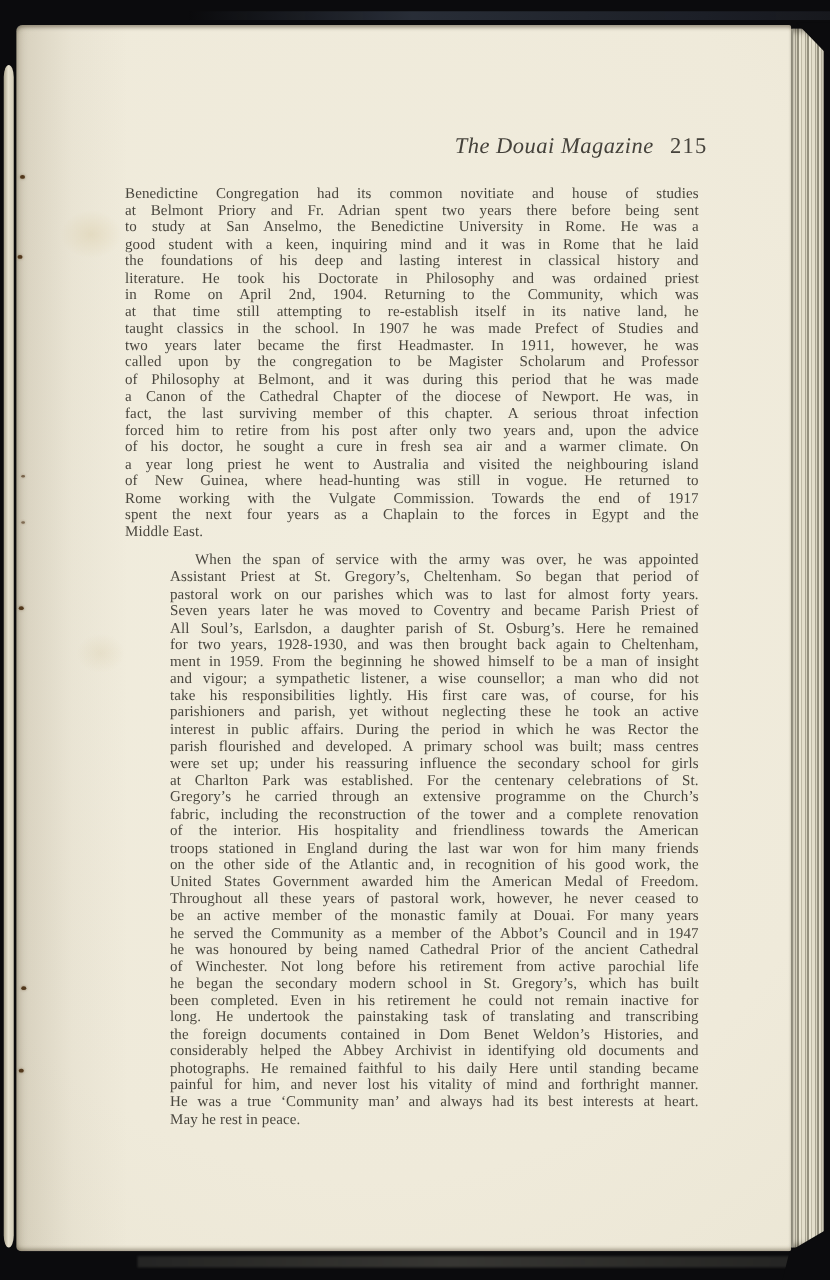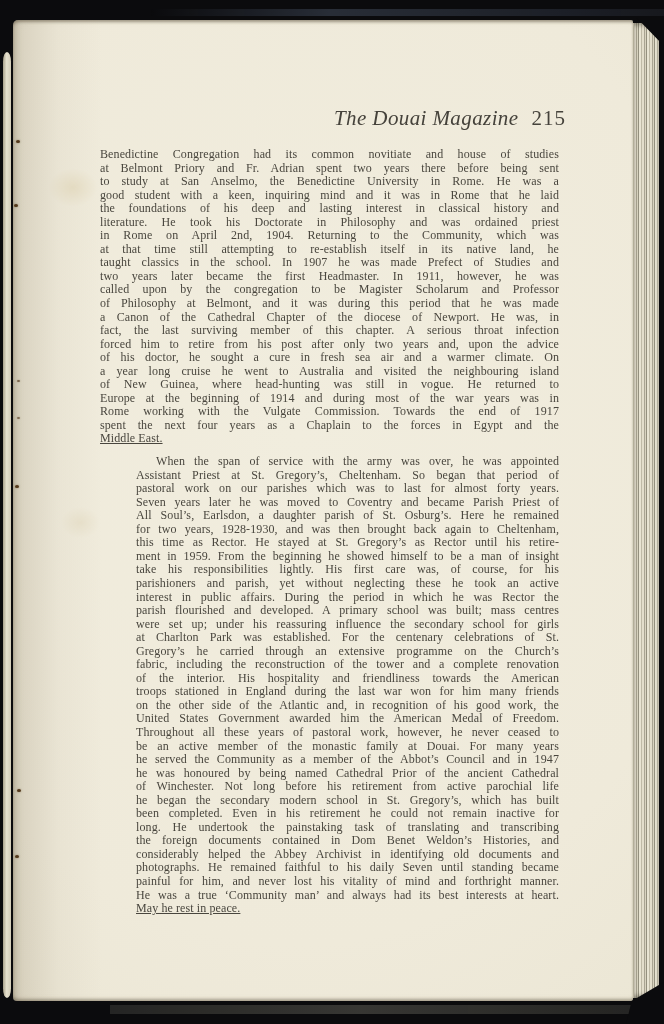--- a/index.html
+++ b/index.html
@@ -32,36 +32,36 @@
       linear-gradient(90deg,rgba(115,100,70,.20),rgba(115,100,70,.05) 45px,rgba(115,100,70,0) 90px),
       radial-gradient(125% 95% at 46% 42%,#f1edde 0%,#efeada 55%,#eae5d3 84%,#e2dcc7 100%);
     border-radius:5px 2px 2px 4px;
     box-shadow:
       inset 0 3px 3px -1px rgba(75,65,45,.45),
       inset 0 -3px 3px -1px rgba(75,65,45,.38),
       inset 4px 0 8px -3px rgba(95,85,60,.40);
   }
   .running-head{
     position:absolute;left:87px;top:86px;width:466px;
-    text-align:right;color:#45423b;font-size:21px;letter-spacing:.4px;
+    text-align:right;color:#45423b;font-size:18px;letter-spacing:.4px;
     white-space:nowrap;
   }
   .running-head .jtitle{font-style:italic;}
   .running-head .pnum{font-style:normal;margin-left:13px;letter-spacing:1px;}
   .body-text{
     position:absolute;left:87px;top:128px;width:459px;
     color:#49463e;font-size:12px;letter-spacing:.1px;
   }
   .para{margin:0;}
   .para + .para{margin-top:9px;margin-left:36px;}
   .line{
     line-height:13.55px;
     text-align:justify;text-align-last:justify;
   }
-  .line.last{text-align-last:left;text-decoration:underline;}
+  .line.last{text-align-last:left;}
   .line.indent{text-indent:20px;}
   
   .stitch{
     position:absolute;width:4px;height:3px;border-radius:50%;
     background:#52381c;box-shadow:0 0 2px rgba(82,56,28,.55);
   }
   .stitch.s1{left:3px;top:120px;}
   .stitch.s2{left:1px;top:184px;}
   .stitch.s3{left:4px;top:360px;width:3px;height:2px;opacity:.7;}
   .stitch.s4{left:4px;top:397px;width:3px;height:2px;opacity:.65;}
@@ -115,36 +115,35 @@
           <div class="line">in Rome on April 2nd, 1904.  Returning to the Community, which was</div>
           <div class="line">at that time still attempting to re-establish itself in its native land, he</div>
           <div class="line">taught classics in the school.  In 1907 he was made Prefect of Studies and</div>
           <div class="line">two years later became the first Headmaster.  In 1911, however, he was</div>
           <div class="line">called upon by the congregation to be Magister Scholarum and Professor</div>
           <div class="line">of Philosophy at Belmont, and it was during this period that he was made</div>
           <div class="line">a Canon of the Cathedral Chapter of the diocese of Newport.  He was, in</div>
           <div class="line">fact, the last surviving member of this chapter.  A serious throat infection</div>
           <div class="line">forced him to retire from his post after only two years and, upon the advice</div>
           <div class="line">of his doctor, he sought a cure in fresh sea air and a warmer climate.  On</div>
-          <div class="line">a year long cruise he went to Australia and visited the neighbouring island</div>
+          <div class="line">a year long priest he went to Australia and visited the neighbouring island</div>
           <div class="line">of New Guinea, where head-hunting was still in vogue.  He returned to</div>
-          <div class="line">Europe at the beginning of 1914 and during most of the war years was in</div>
           <div class="line">Rome working with the Vulgate Commission.  Towards the end of 1917</div>
           <div class="line">spent the next four years as a Chaplain to the forces in Egypt and the</div>
           <div class="line last">Middle East.</div>
         </div>
         <div class="para">
           <div class="line indent">When the span of service with the army was over, he was appointed</div>
           <div class="line">Assistant Priest at St. Gregory’s, Cheltenham.  So began that period of</div>
           <div class="line">pastoral work on our parishes which was to last for almost forty years.</div>
           <div class="line">Seven years later he was moved to Coventry and became Parish Priest of</div>
           <div class="line">All Soul’s, Earlsdon, a daughter parish of St. Osburg’s.  Here he remained</div>
           <div class="line">for two years, 1928-1930, and was then brought back again to Cheltenham,</div>
-          <div class="line">this time as Rector.  He stayed at St. Gregory’s as Rector until his retire-</div>
           <div class="line">ment in 1959.  From the beginning he showed himself to be a man of insight</div>
+          <div class="line">and vigour; a sympathetic listener, a wise counsellor; a man who did not</div>
           <div class="line">take his responsibilities lightly.  His first care was, of course, for his</div>
           <div class="line">parishioners and parish, yet without neglecting these he took an active</div>
           <div class="line">interest in public affairs.  During the period in which he was Rector the</div>
           <div class="line">parish flourished and developed.  A primary school was built; mass centres</div>
           <div class="line">were set up; under his reassuring influence the secondary school for girls</div>
           <div class="line">at Charlton Park was established.  For the centenary celebrations of St.</div>
           <div class="line">Gregory’s he carried through an extensive programme on the Church’s</div>
           <div class="line">fabric, including the reconstruction of the tower and a complete renovation</div>
           <div class="line">of the interior.  His hospitality and friendliness towards the American</div>
           <div class="line">troops stationed in England during the last war won for him many friends</div>
@@ -153,21 +152,21 @@
           <div class="line">Throughout all these years of pastoral work, however, he never ceased to</div>
           <div class="line">be an active member of the monastic family at Douai.  For many years</div>
           <div class="line">he served the Community as a member of the Abbot’s Council and in 1947</div>
           <div class="line">he was honoured by being named Cathedral Prior of the ancient Cathedral</div>
           <div class="line">of Winchester.  Not long before his retirement from active parochial life</div>
           <div class="line">he began the secondary modern school in St. Gregory’s, which has built</div>
           <div class="line">been completed.  Even in his retirement he could not remain inactive for</div>
           <div class="line">long.  He undertook the painstaking task of translating and transcribing</div>
           <div class="line">the foreign documents contained in Dom Benet Weldon’s Histories, and</div>
           <div class="line">considerably helped the Abbey Archivist in identifying old documents and</div>
-          <div class="line">photographs.  He remained faithful to his daily Seven until standing became</div>
+          <div class="line">photographs.  He remained faithful to his daily Here until standing became</div>
           <div class="line">painful for him, and never lost his vitality of mind and forthright manner.</div>
           <div class="line">He was a true ‘Community man’ and always had its best interests at heart.</div>
           <div class="line last">May he rest in peace.</div>
         </div>
       </div>
 
     <div class="stain a"></div>
     <div class="stain b"></div>
 
     <div class="stitch s1"></div>

